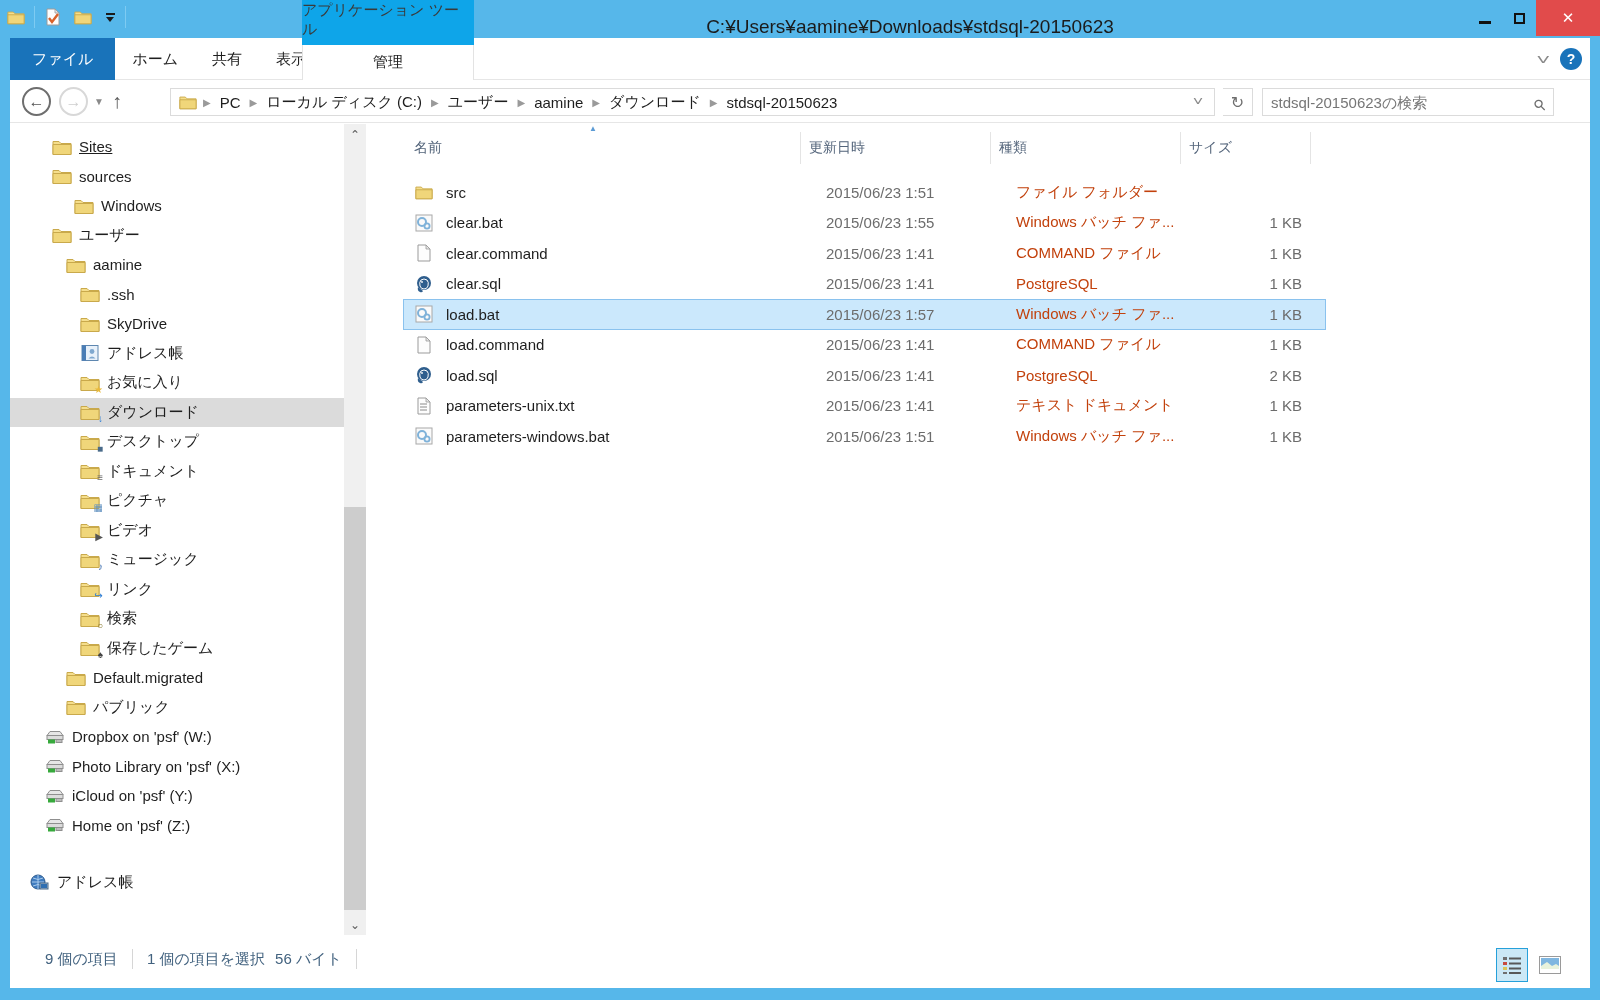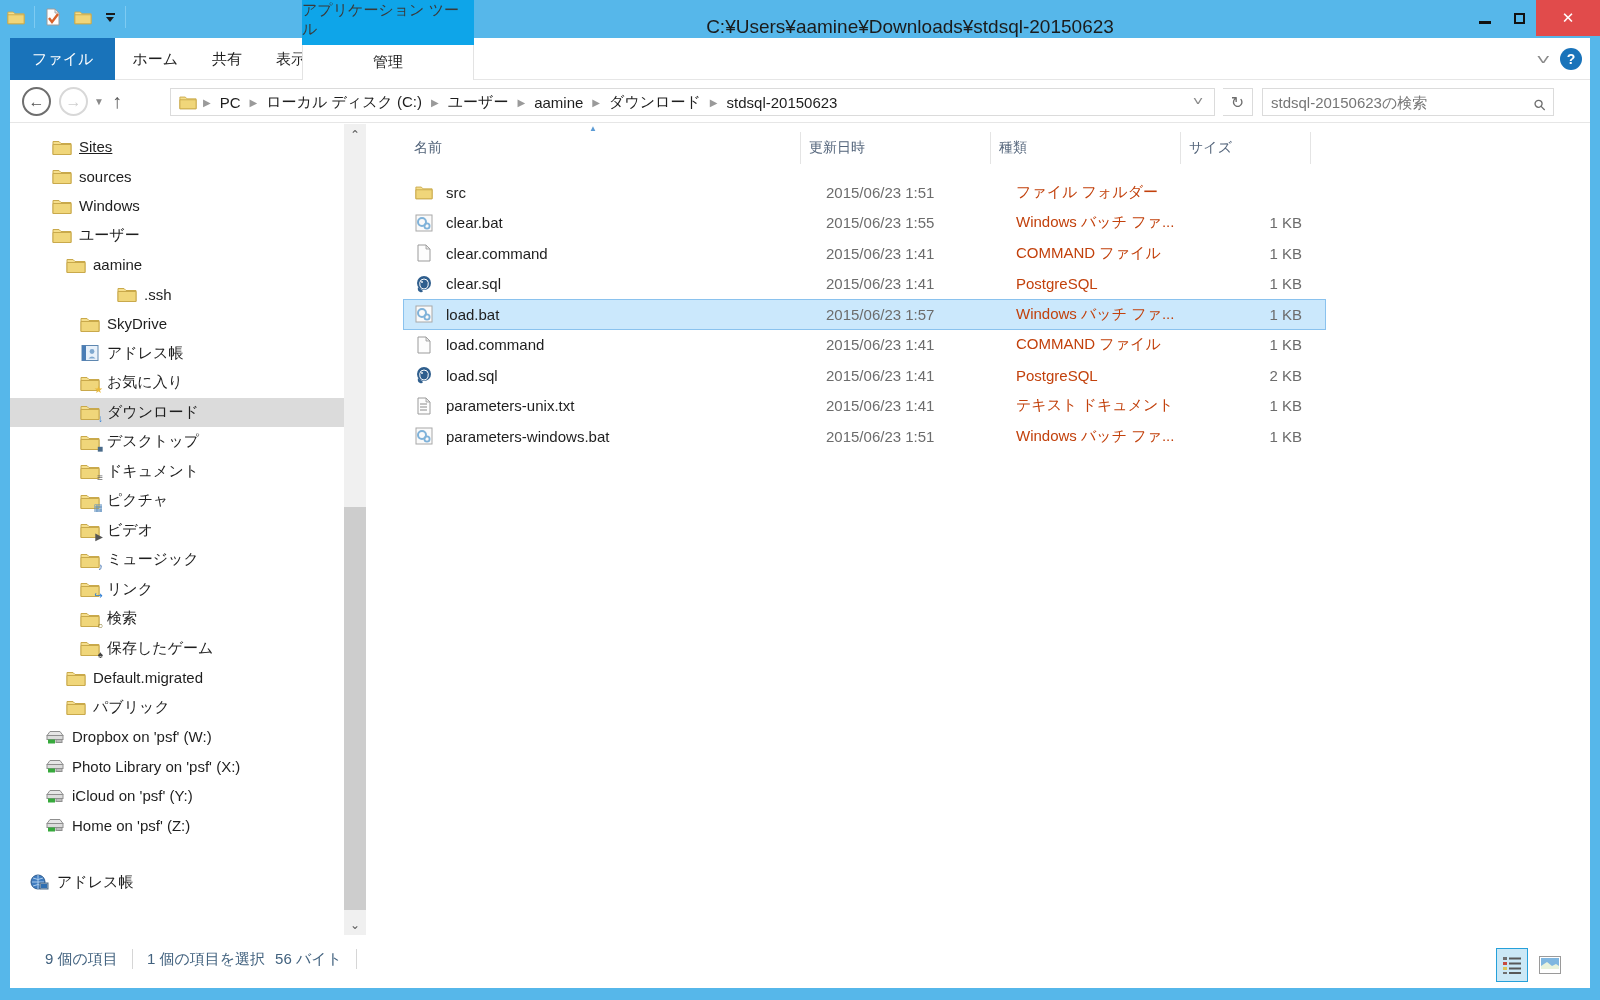--- a/index.html
+++ b/index.html
@@ -255,48 +255,48 @@
           </div>
           <div class="titem" style="padding-left: 42px;">
             <span class="icon">
               <svg viewBox="0 0 20 17" width="100%" height="100%">
     <path d="M1 3 h6 l2 2 h10 v11 h-18 z" fill="#F5DE8C" stroke="#C9A94B" stroke-width="1"></path>
     <path d="M1 6 h18 v10 h-18 z" fill="#F0D67A" stroke="#C9A94B" stroke-width="1"></path>
               </svg>
             </span>
             <span>sources</span>
           </div>
+          <div class="titem" style="padding-left: 64px;">
+            <span class="icon">
+              <svg viewBox="0 0 20 17" width="100%" height="100%">
+    <path d="M1 3 h6 l2 2 h10 v11 h-18 z" fill="#F5DE8C" stroke="#C9A94B" stroke-width="1"></path>
+    <path d="M1 6 h18 v10 h-18 z" fill="#F0D67A" stroke="#C9A94B" stroke-width="1"></path>
+              </svg>
+            </span>
+            <span>Windows</span>
+          </div>
           <div class="titem" style="padding-left: 42px;">
             <span class="icon">
               <svg viewBox="0 0 20 17" width="100%" height="100%">
     <path d="M1 3 h6 l2 2 h10 v11 h-18 z" fill="#F5DE8C" stroke="#C9A94B" stroke-width="1"></path>
     <path d="M1 6 h18 v10 h-18 z" fill="#F0D67A" stroke="#C9A94B" stroke-width="1"></path>
               </svg>
             </span>
-            <span>Windows</span>
-          </div>
-          <div class="titem" style="padding-left: 42px;">
-            <span class="icon">
-              <svg viewBox="0 0 20 17" width="100%" height="100%">
-    <path d="M1 3 h6 l2 2 h10 v11 h-18 z" fill="#F5DE8C" stroke="#C9A94B" stroke-width="1"></path>
-    <path d="M1 6 h18 v10 h-18 z" fill="#F0D67A" stroke="#C9A94B" stroke-width="1"></path>
-              </svg>
-            </span>
             <span>ユーザー</span>
           </div>
           <div class="titem" style="padding-left: 56px;">
             <span class="icon">
               <svg viewBox="0 0 20 17" width="100%" height="100%">
     <path d="M1 3 h6 l2 2 h10 v11 h-18 z" fill="#F5DE8C" stroke="#C9A94B" stroke-width="1"></path>
     <path d="M1 6 h18 v10 h-18 z" fill="#F0D67A" stroke="#C9A94B" stroke-width="1"></path>
               </svg>
             </span>
             <span>aamine</span>
           </div>
-          <div class="titem" style="padding-left: 107px;">
+          <div class="titem" style="padding-left: 70px;">
             <span class="icon">
               <svg viewBox="0 0 20 17" width="100%" height="100%">
     <path d="M1 3 h6 l2 2 h10 v11 h-18 z" fill="#F5DE8C" stroke="#C9A94B" stroke-width="1"></path>
     <path d="M1 6 h18 v10 h-18 z" fill="#F0D67A" stroke="#C9A94B" stroke-width="1"></path>
               </svg>
             </span>
             <span>.ssh</span>
           </div>
           <div class="titem" style="padding-left: 70px;">
             <span class="icon">

